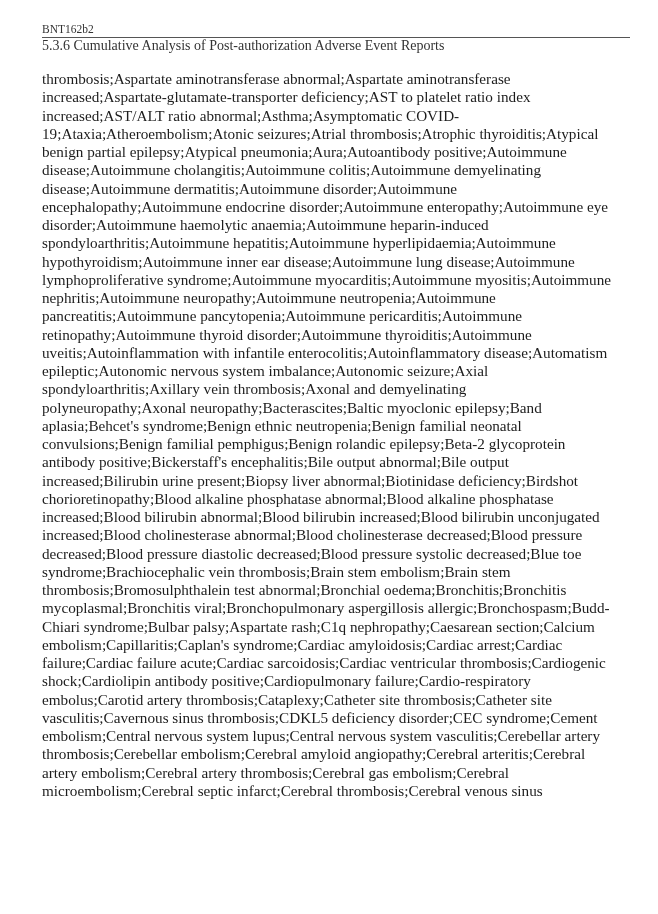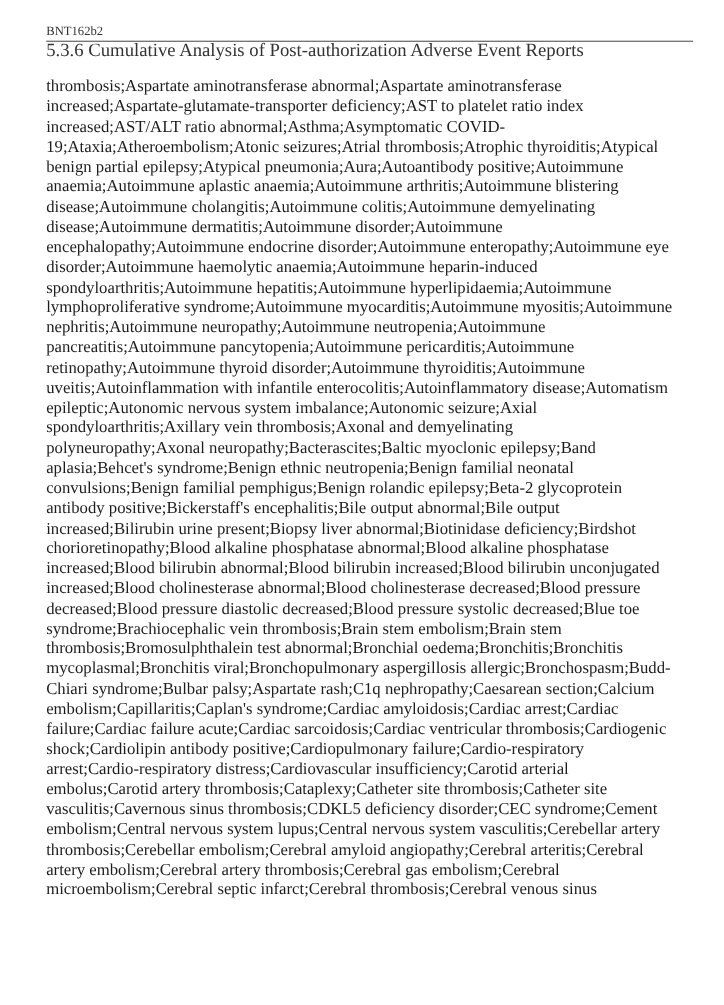--- a/index.html
+++ b/index.html
@@ -9,21 +9,21 @@
     position: absolute; left: 42px; top: 22px;
     font-family: "Liberation Serif", serif; font-size: 11.5px; color: #333;
     line-height: 14px;
   }
   .hdr-rule {
     position: absolute; left: 42px; top: 37px; width: 588px; height: 0;
     border-top: 1px solid #555;
   }
   .hdr-sub {
     position: absolute; left: 42px; top: 39px;
-    font-family: "Liberation Serif", serif; font-size: 17px; color: #333;
+    font-family: "Liberation Serif", serif; font-size: 14px; color: #333;
     line-height: 14px;
   }
   .body-text {
     position: absolute; left: 42px; top: 70px; width: 600px;
     font-family: "Liberation Serif", serif; font-size: 15.2px; color: #1c1c1c;
     line-height: 18.25px;
   }
   .line { display: block; white-space: nowrap; }
 </style>
 </head>
@@ -33,26 +33,26 @@
   <div class="hdr-title">BNT162b2</div>
   <div class="hdr-rule"></div>
   <div class="hdr-sub">5.3.6 Cumulative Analysis of Post-authorization Adverse Event Reports</div>
 
   <div class="body-text" id="body-text">
       <span class="line">thrombosis;Aspartate aminotransferase abnormal;Aspartate aminotransferase</span>
       <span class="line">increased;Aspartate-glutamate-transporter deficiency;AST to platelet ratio index</span>
       <span class="line">increased;AST/ALT ratio abnormal;Asthma;Asymptomatic COVID-</span>
       <span class="line">19;Ataxia;Atheroembolism;Atonic seizures;Atrial thrombosis;Atrophic thyroiditis;Atypical</span>
       <span class="line">benign partial epilepsy;Atypical pneumonia;Aura;Autoantibody positive;Autoimmune</span>
-      <span class="line">anaemia;Autoimmune aplastic anaemia;Autoimmune arthritis;Autoimmune blistering</span>
       <span class="line">disease;Autoimmune cholangitis;Autoimmune colitis;Autoimmune demyelinating</span>
       <span class="line">disease;Autoimmune dermatitis;Autoimmune disorder;Autoimmune</span>
       <span class="line">encephalopathy;Autoimmune endocrine disorder;Autoimmune enteropathy;Autoimmune eye</span>
       <span class="line">disorder;Autoimmune haemolytic anaemia;Autoimmune heparin-induced</span>
       <span class="line">spondyloarthritis;Autoimmune hepatitis;Autoimmune hyperlipidaemia;Autoimmune</span>
+      <span class="line">hypothyroidism;Autoimmune inner ear disease;Autoimmune lung disease;Autoimmune</span>
       <span class="line">lymphoproliferative syndrome;Autoimmune myocarditis;Autoimmune myositis;Autoimmune</span>
       <span class="line">nephritis;Autoimmune neuropathy;Autoimmune neutropenia;Autoimmune</span>
       <span class="line">pancreatitis;Autoimmune pancytopenia;Autoimmune pericarditis;Autoimmune</span>
       <span class="line">retinopathy;Autoimmune thyroid disorder;Autoimmune thyroiditis;Autoimmune</span>
       <span class="line">uveitis;Autoinflammation with infantile enterocolitis;Autoinflammatory disease;Automatism</span>
       <span class="line">epileptic;Autonomic nervous system imbalance;Autonomic seizure;Axial</span>
       <span class="line">spondyloarthritis;Axillary vein thrombosis;Axonal and demyelinating</span>
       <span class="line">polyneuropathy;Axonal neuropathy;Bacterascites;Baltic myoclonic epilepsy;Band</span>
       <span class="line">aplasia;Behcet's syndrome;Benign ethnic neutropenia;Benign familial neonatal</span>
       <span class="line">convulsions;Benign familial pemphigus;Benign rolandic epilepsy;Beta-2 glycoprotein</span>
@@ -62,21 +62,20 @@
       <span class="line">increased;Blood bilirubin abnormal;Blood bilirubin increased;Blood bilirubin unconjugated</span>
       <span class="line">increased;Blood cholinesterase abnormal;Blood cholinesterase decreased;Blood pressure</span>
       <span class="line">decreased;Blood pressure diastolic decreased;Blood pressure systolic decreased;Blue toe</span>
       <span class="line">syndrome;Brachiocephalic vein thrombosis;Brain stem embolism;Brain stem</span>
       <span class="line">thrombosis;Bromosulphthalein test abnormal;Bronchial oedema;Bronchitis;Bronchitis</span>
       <span class="line">mycoplasmal;Bronchitis viral;Bronchopulmonary aspergillosis allergic;Bronchospasm;Budd-</span>
       <span class="line">Chiari syndrome;Bulbar palsy;Aspartate rash;C1q nephropathy;Caesarean section;Calcium</span>
       <span class="line">embolism;Capillaritis;Caplan's syndrome;Cardiac amyloidosis;Cardiac arrest;Cardiac</span>
       <span class="line">failure;Cardiac failure acute;Cardiac sarcoidosis;Cardiac ventricular thrombosis;Cardiogenic</span>
       <span class="line">shock;Cardiolipin antibody positive;Cardiopulmonary failure;Cardio-respiratory</span>
-      <span class="line">arrest;Cardio-respiratory distress;Cardiovascular insufficiency;Carotid arterial</span>
       <span class="line">embolus;Carotid artery thrombosis;Cataplexy;Catheter site thrombosis;Catheter site</span>
       <span class="line">vasculitis;Cavernous sinus thrombosis;CDKL5 deficiency disorder;CEC syndrome;Cement</span>
       <span class="line">embolism;Central nervous system lupus;Central nervous system vasculitis;Cerebellar artery</span>
       <span class="line">thrombosis;Cerebellar embolism;Cerebral amyloid angiopathy;Cerebral arteritis;Cerebral</span>
       <span class="line">artery embolism;Cerebral artery thrombosis;Cerebral gas embolism;Cerebral</span>
       <span class="line">microembolism;Cerebral septic infarct;Cerebral thrombosis;Cerebral venous sinus</span>
     </div>
 </div>
 
 </body></html>

